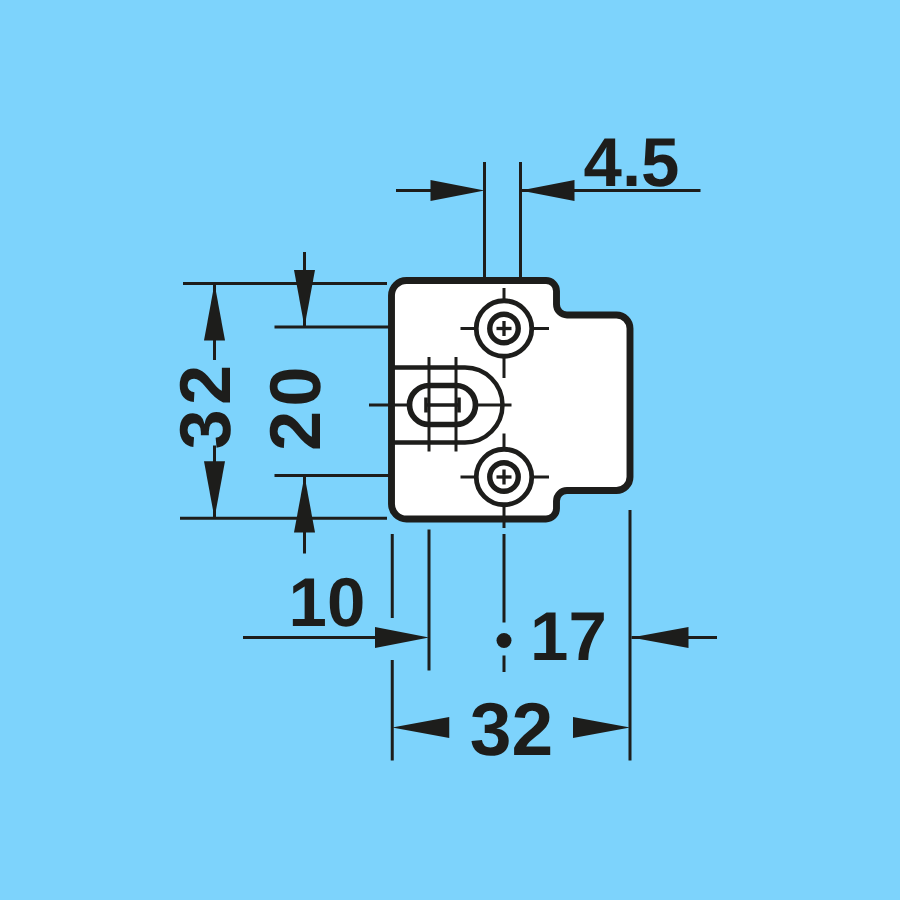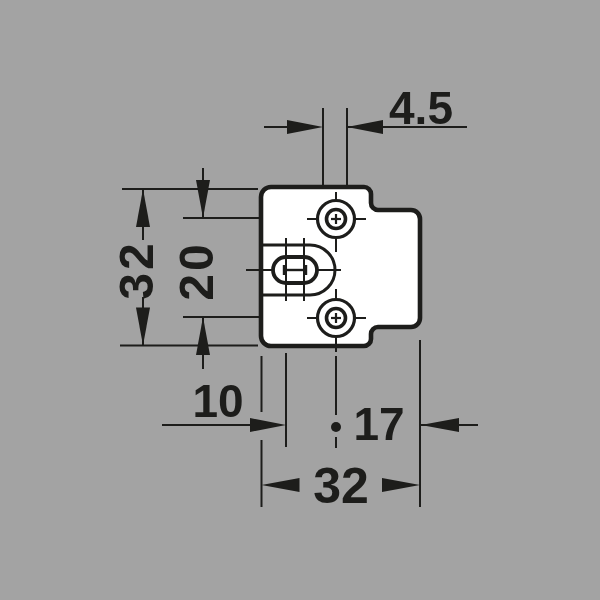--- a/index.html
+++ b/index.html
@@ -4,21 +4,21 @@
 <style>
   html, body {
     margin: 0;
     padding: 0;
     background: #ffffff;
   }
   .canvas {
     position: relative;
     width: 600px;
     height: 600px;
-    background: #a3a3a3;
+    background: #7dd3fc;
     overflow: hidden;
   }
   svg { display: block; }
   .dim-text {
     font-family: "Liberation Sans", "DejaVu Sans", sans-serif;
     font-weight: bold;
     fill: #1d1d1b;
   }
   .f46 { font-size: 46px; }
   .f48 { font-size: 48px; letter-spacing: 3px; }

